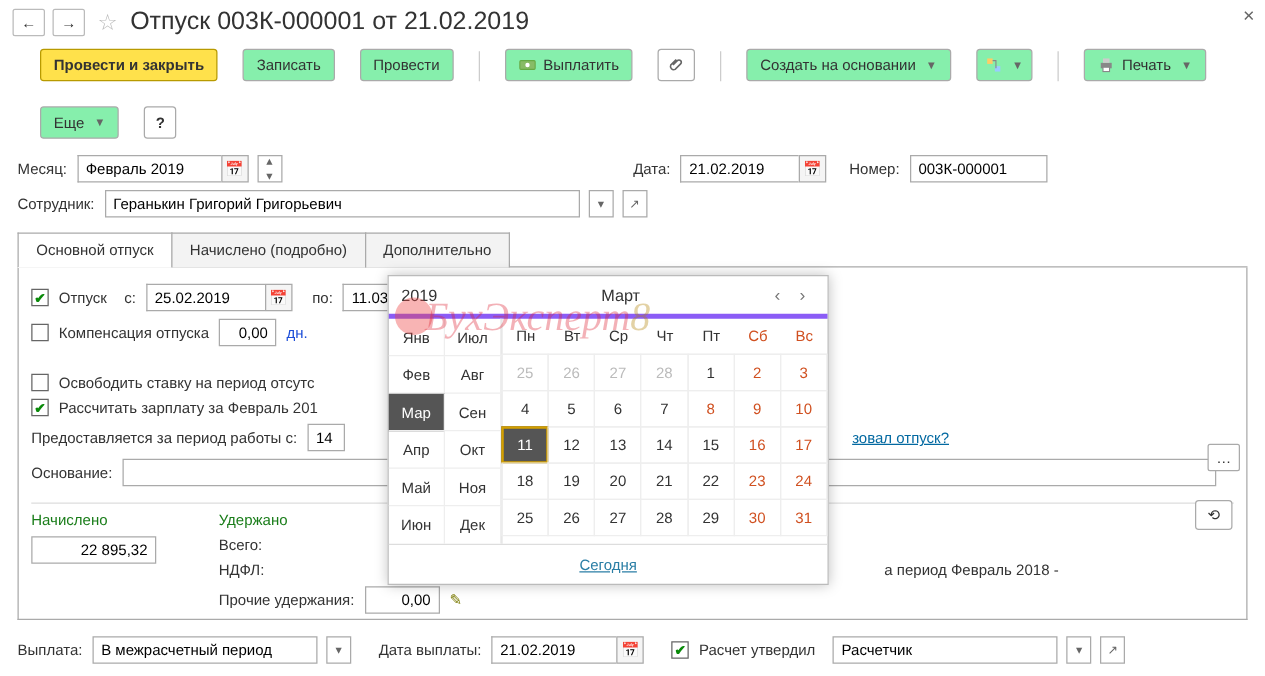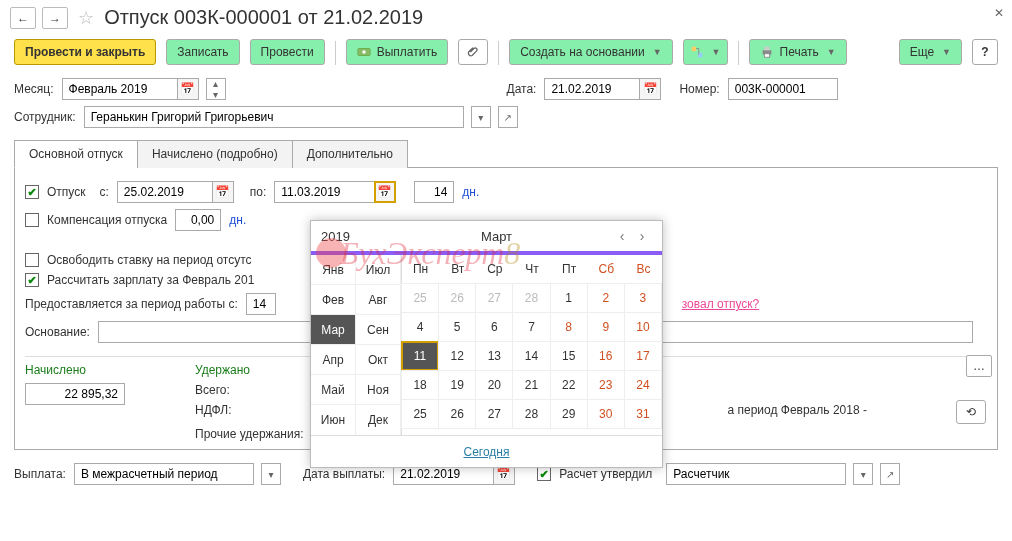--- a/index.html
+++ b/index.html
@@ -3,42 +3,42 @@
 <meta charset="utf-8">
 <style>
   * { box-sizing: border-box; }
   body { margin:0; font-family: Arial, sans-serif; font-size:12px; color:#333; background:#fff; }
   .page { width:1012px; height:541px; position:relative; overflow:hidden; }
   .header { display:flex; align-items:center; padding:6px 10px; gap:6px; }
   .nav-btn { width:26px; height:22px; border:1px solid #bbb; background:#fff; display:flex; align-items:center; justify-content:center; cursor:pointer; border-radius:2px; }
   .star { font-size:18px; color:#bbb; margin:0 4px; cursor:pointer; }
   .title { font-size:20px; font-weight:normal; }
   .close-x { position:absolute; right:8px; top:6px; cursor:pointer; font-size:12px; color:#666; }
-  .toolbar { display:flex; align-items:flex-end; gap:10px; padding:4px 14px 10px; flex-wrap:wrap; }
+  .toolbar { display:flex; align-items:flex-end; gap:20px; padding:4px 14px 10px; flex-wrap:wrap;margin-left:18px; }
   .btn { height:26px; border:1px solid #aaa; background:#86efac; padding:0 10px; display:flex; align-items:center; gap:6px; cursor:pointer; border-radius:3px; font-size:12px; }
   .btn.primary { background:#ffe14b; border-color:#b89a00; font-weight:bold; }
   .btn .chev { font-size:9px; color:#666; margin-left:2px; }
   .icon-btn { width:30px; height:26px; border:1px solid #aaa; background:#fff; display:flex; align-items:center; justify-content:center; cursor:pointer; border-radius:3px; }
   .divider-v { width:1px; height:24px; background:#ccc; margin:0 0; }
   .q-btn { width:26px; height:26px; border:1px solid #aaa; background:#fff; display:flex; align-items:center; justify-content:center; cursor:pointer; border-radius:3px; font-weight:bold; }
   .row { display:flex; align-items:center; gap:8px; padding:3px 14px; }
   .label { font-size:12px; color:#333; }
   .input { height:22px; border:1px solid #aaa; padding:0 6px; background:#fff; font-size:12px; }
   .date-field { display:flex; align-items:center; }
   .date-field .input { border-right:none; width:110px; }
   .date-btn { width:22px; height:22px; border:1px solid #aaa; background:#f5f5f5; display:flex; align-items:center; justify-content:center; cursor:pointer; font-size:12px; color:#666; }
   .small-btn { width:20px; height:22px; border:1px solid #aaa; background:#fff; display:flex; align-items:center; justify-content:center; cursor:pointer; font-size:10px; color:#666; margin-left:-1px; }
   .tabs { display:flex; border-bottom:1px solid #aaa; margin:8px 14px 0; }
   .tab { padding:6px 14px; border:1px solid #aaa; border-bottom:none; background:#f3f3f3; margin-right:-1px; cursor:pointer; position:relative; top:1px; }
   .tab.active { background:#fff; border-bottom:1px solid #fff; }
   .panel { margin:0 14px; border:1px solid #aaa; border-top:none; padding:10px 10px 4px; }
   .chk { width:14px; height:14px; border:1px solid #666; display:inline-flex; align-items:center; justify-content:center; cursor:pointer; background:#fff; font-size:11px; color:#0a8a0a; font-weight:bold; }
   .chk.checked::after { content:"✔"; }
   .num-input { width:50px; text-align:right; }
-  .link { color:#ec4899; text-decoration:underline; cursor:pointer; }
+  .link { color:#0369a1; text-decoration:underline; cursor:pointer; }
   .muted { color:#1d4ed8; }
   .hr { height:1px; background:#ddd; margin:10px 0 6px; }
   .calendar { position:absolute; left:310px; top:220px; width:353px; background:#fff; border:1px solid #bbb; box-shadow:0 0 10px rgba(0,0,0,0.25); z-index:10; }
   .cal-head { display:flex; align-items:center; height:34px; border-bottom:4px solid #8b5cf6; padding:0 10px; }
   .cal-year { width:60px; font-size:13px; }
   .cal-month-name { flex:1; text-align:center; font-size:13px; }
   .cal-nav { width:20px; text-align:center; cursor:pointer; color:#777; font-size:14px; }
   .cal-body { display:flex; }
   .cal-months { display:grid; grid-template-columns:45px 45px; border-right:1px solid #ddd; }
   .cal-month { height:30px; display:flex; align-items:center; justify-content:center; border-bottom:1px solid #eee; border-right:1px solid #eee; cursor:pointer; font-size:12px; }
@@ -205,21 +205,21 @@
   </div>
 
   <div class="row" style="padding-left:0;">
     <span class="label">Основание:</span>
     <input class="input" style="flex: 1 1 0%;">
   </div>
   <div class="triple-dot">…</div>
 
   <div class="hr"></div>
 
-  <div style="display:flex; gap:40px;">
+  <div style="display:flex; gap:20px;">
     <div style="width:130px">
       <div class="green-label">Начислено</div>
       <input class="input" style="width: 100px; text-align: right; margin-top: 6px;" value="22 895,32">
     </div>
     <div style="flex:1">
       <div class="green-label">Удержано</div>
       <div style="display:flex; align-items:center; gap:8px; margin-top:6px">
         <span class="label">Всего:</span>
       </div>
       <div style="display:flex; align-items:center; gap:8px; margin-top:6px">

